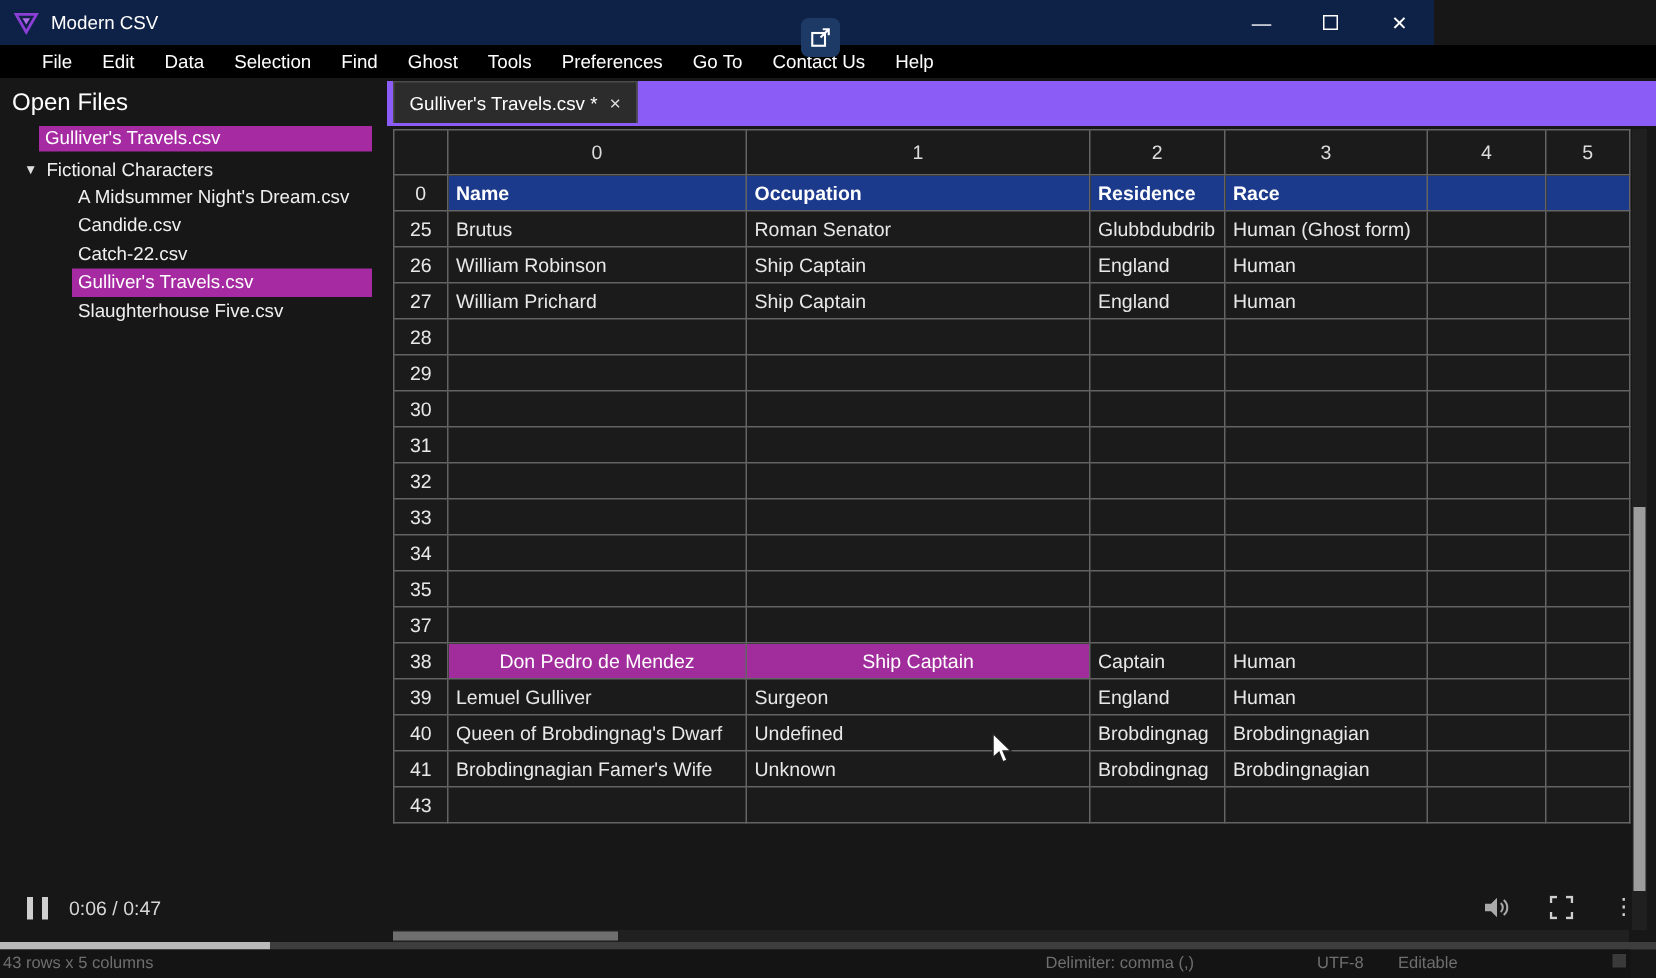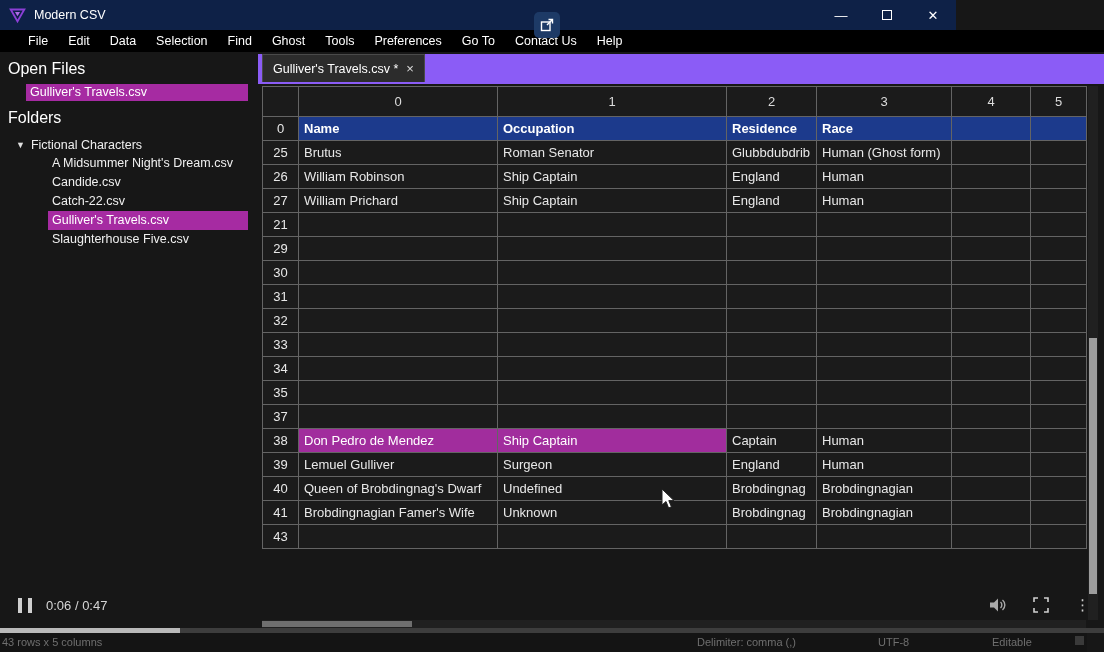--- a/index.html
+++ b/index.html
@@ -56,41 +56,41 @@
   .grid-wrap { position:absolute; left:262px; top:86px; }
   table.grid { border-collapse:collapse; table-layout:fixed; width:824px; background:#1b1b1b; }
   table.grid th, table.grid td {
     border:1px solid #646464; font-weight:400; font-size:13px; color:#e8e8e8;
     overflow:hidden; white-space:nowrap;
   }
   table.grid thead th { height:30px; text-align:center; color:#dcdcdc; background:#1b1b1b; }
   td.rowhead { text-align:center; color:#e8e8e8; background:#1b1b1b; }
   table.grid tbody td { height:24px; padding:0 5px; }
   tr.hdr-row td.datacell { background:#1c3a8c; font-weight:700; color:#ffffff; }
-  td.datacell.sel { background:#a12d9d; color:#fff; }
+  td.datacell.sel { background:#a12d9d; color:#fff;text-align:center; }
   
   .vscroll { position:absolute; left:1088px; top:86px; width:10px; height:534px; background:#202020; }
   .vscroll .thumb { position:absolute; left:1px; width:8px; top:252px; height:256px; background:#9d9d9d; }
   .hscroll { position:absolute; left:262px; top:620px; width:824px; height:8px; background:#202020; }
   .hscroll .thumb { position:absolute; top:1px; height:6px; left:0; width:150px; background:#6f6f6f; }
   
   .pause-btn { position:absolute; left:18px; top:598px; width:14px; height:15px; display:flex; justify-content:space-between; }
   .pause-btn span { width:4px; height:15px; background:#cfcfcf; }
   .player-time { position:absolute; left:46px; top:598px; font-size:13px; color:#d6d6d6; }
   .player-right { position:absolute; right:14px; top:597px; display:flex; gap:26px; align-items:center; }
   .kebab { color:#cfcfcf; font-size:15px; line-height:16px; }
   .progress { position:absolute; left:0; top:628px; width:1104px; height:5px; background:#3d3d3d; }
   .progress .fill { position:absolute; left:0; top:0; height:5px; width:180px; background:#b9b9b9; }
   
   .statusbar { position:absolute; left:0; top:633px; width:1087px; height:19px; background:#141414; font-size:11px; color:#6f6f6f; }
   .statusbar span { position:absolute; top:3px; }
   .sb-dim { left:2px; }
   .sb-delim { left:697px; }
   .sb-enc { left:878px; }
-  .sb-mode { left:992px; }
+  .sb-mode { left:932px; }
   .resize-grip { position:absolute; right:3px; top:4px; width:9px; height:9px; background:#3a3a3a; }
   
   .cursor { position:absolute; left:660px; top:488px; z-index:50; }
 </style>
 </head>
 <body>
 
 <div class="window">
 
   <div class="titlebar">
@@ -125,21 +125,20 @@
   <div class="popout">
     <svg width="14" height="14" viewBox="0 0 14 14">
       <rect x="1.5" y="4" width="8.5" height="8.5" fill="none" stroke="#fff" stroke-width="1.4"></rect>
       <path d="M7 7 L12.5 1.5 M8.5 1.5 H12.5 V5.5" fill="none" stroke="#fff" stroke-width="1.4"></path>
     </svg>
   </div>
 
   <div class="sidebar">
     <div class="side-heading">Open Files</div>
     <div class="openfile-item">Gulliver's Travels.csv</div>
-    <div class="side-heading">Folders</div>
     <div class="tree">
       <div class="tree-root">
         <span class="caret">▼</span>
         <span>Fictional Characters</span>
       </div>
       <div id="folder-files">
           <div class="tree-file">A Midsummer Night's Dream.csv</div>
           <div class="tree-file">Candide.csv</div>
           <div class="tree-file">Catch-22.csv</div>
           <div class="tree-file selected">Gulliver's Travels.csv</div>
@@ -208,21 +207,21 @@
           <tr>
             <td class="rowhead">27</td>
             <td class="datacell">William Prichard</td>
             <td class="datacell">Ship Captain</td>
             <td class="datacell">England</td>
             <td class="datacell">Human</td>
             <td class="datacell"></td>
             <td class="datacell"></td>
           </tr>
           <tr>
-            <td class="rowhead">21</td>
+            <td class="rowhead">28</td>
             <td class="datacell"></td>
             <td class="datacell"></td>
             <td class="datacell"></td>
             <td class="datacell"></td>
             <td class="datacell"></td>
             <td class="datacell"></td>
           </tr>
           <tr>
             <td class="rowhead">29</td>
             <td class="datacell"></td>

